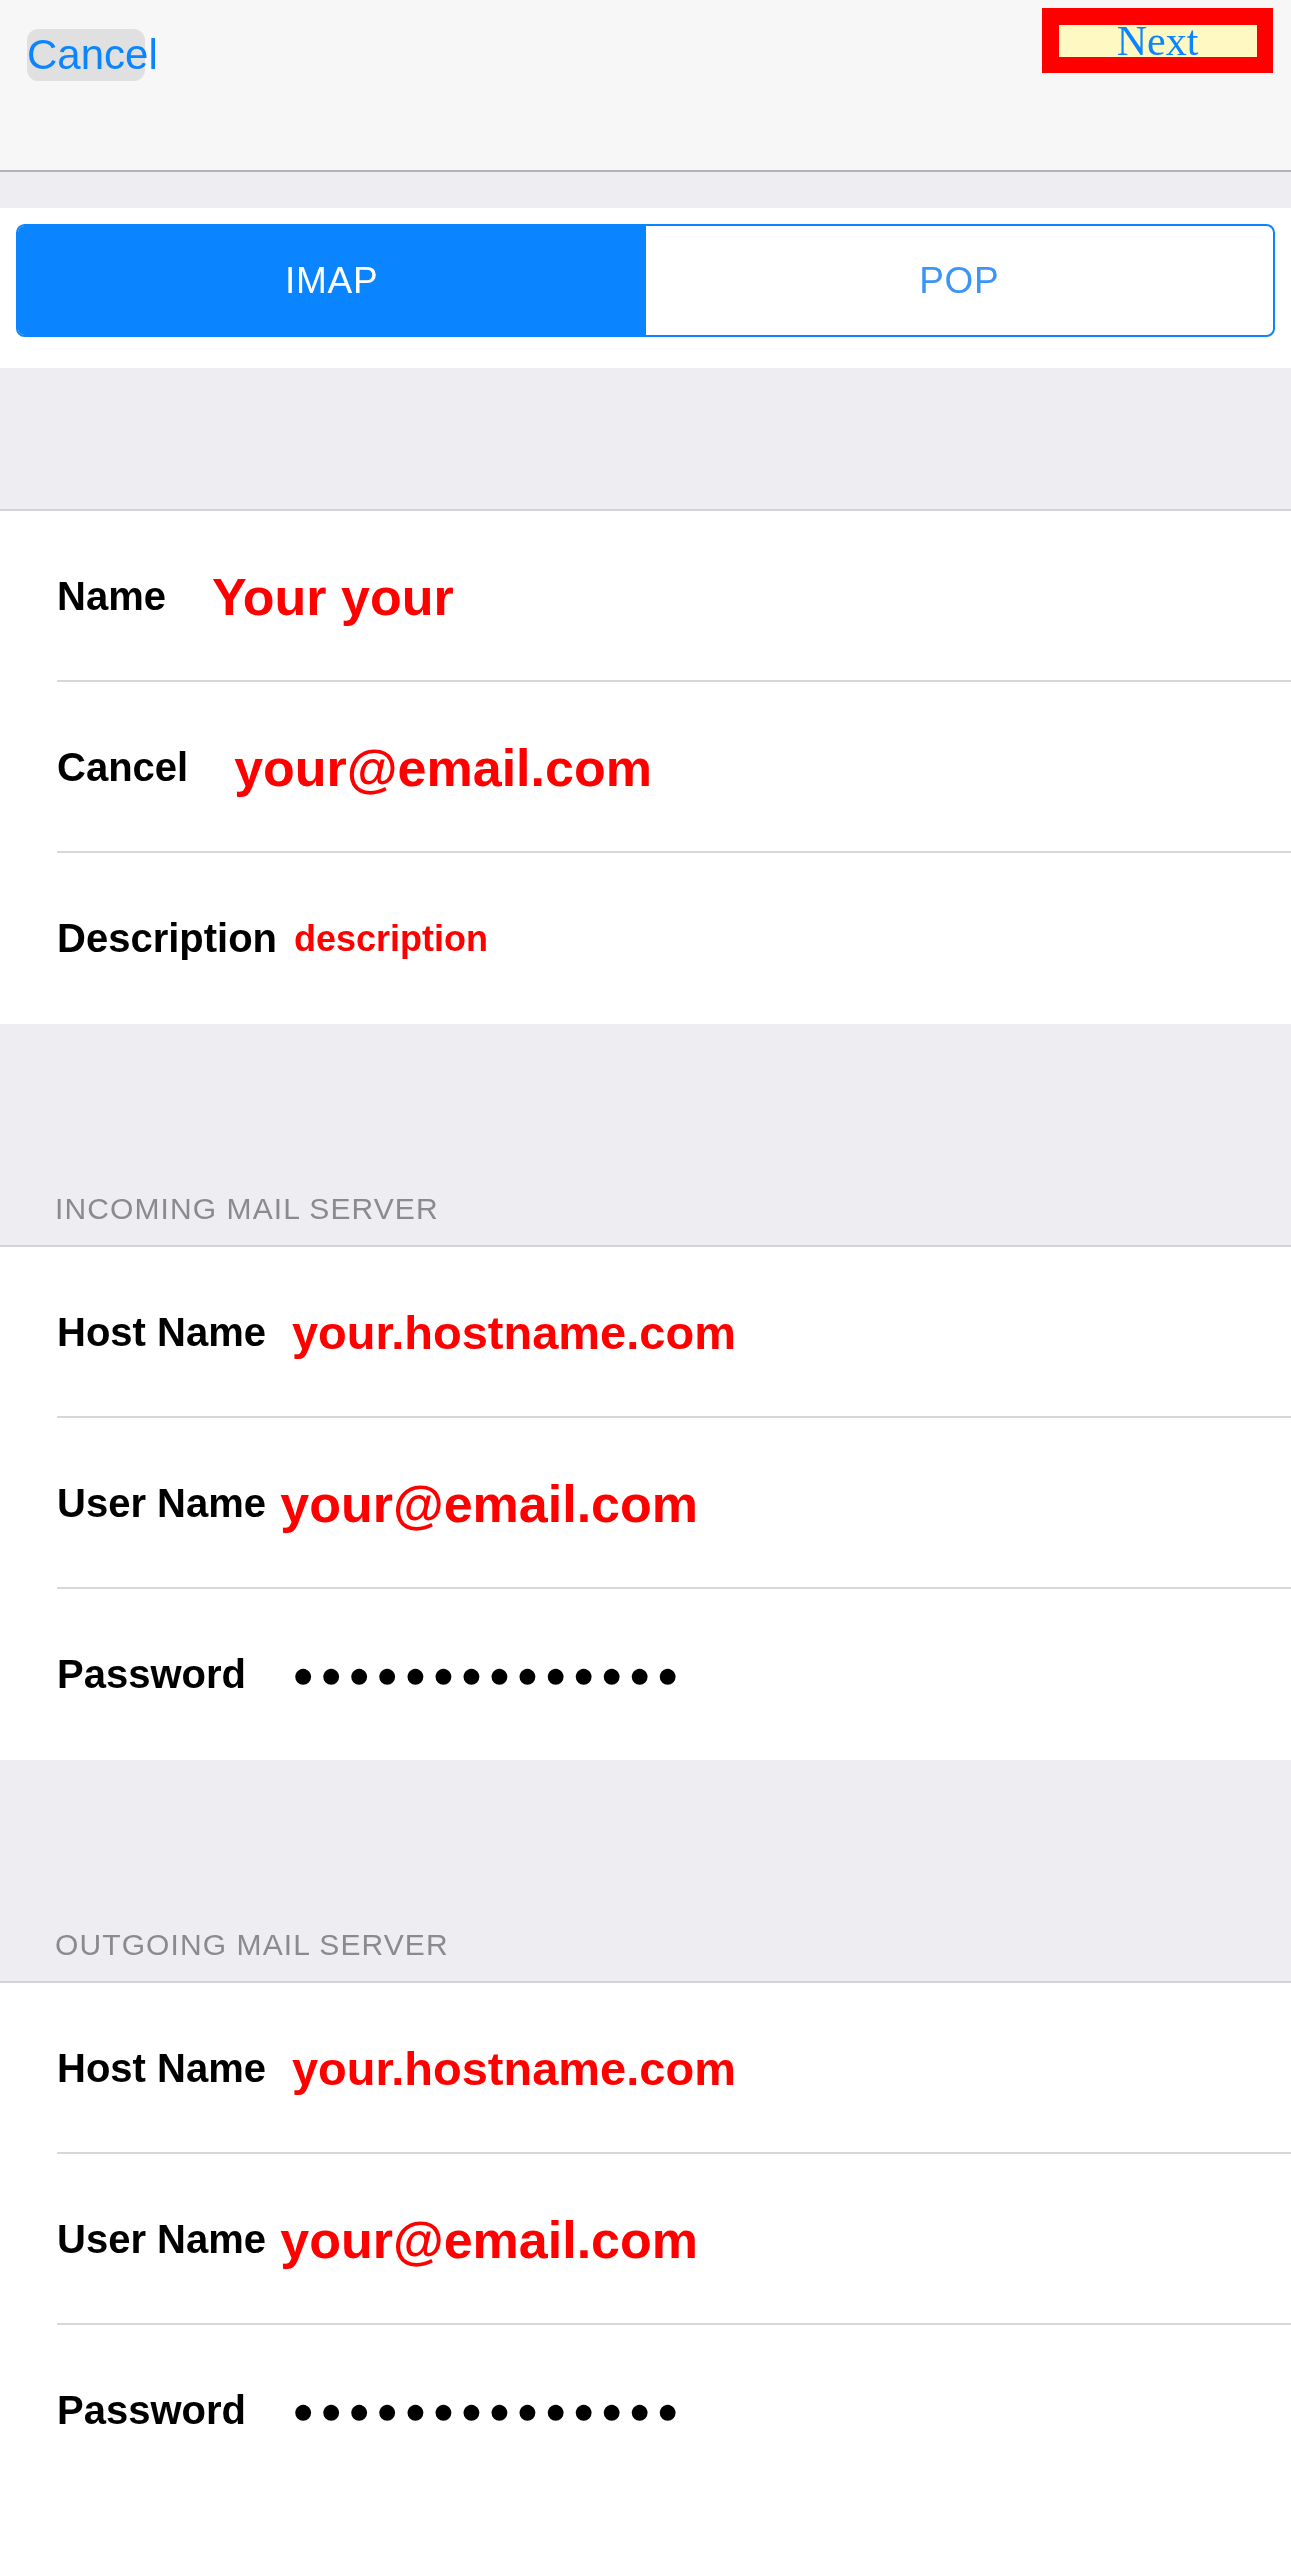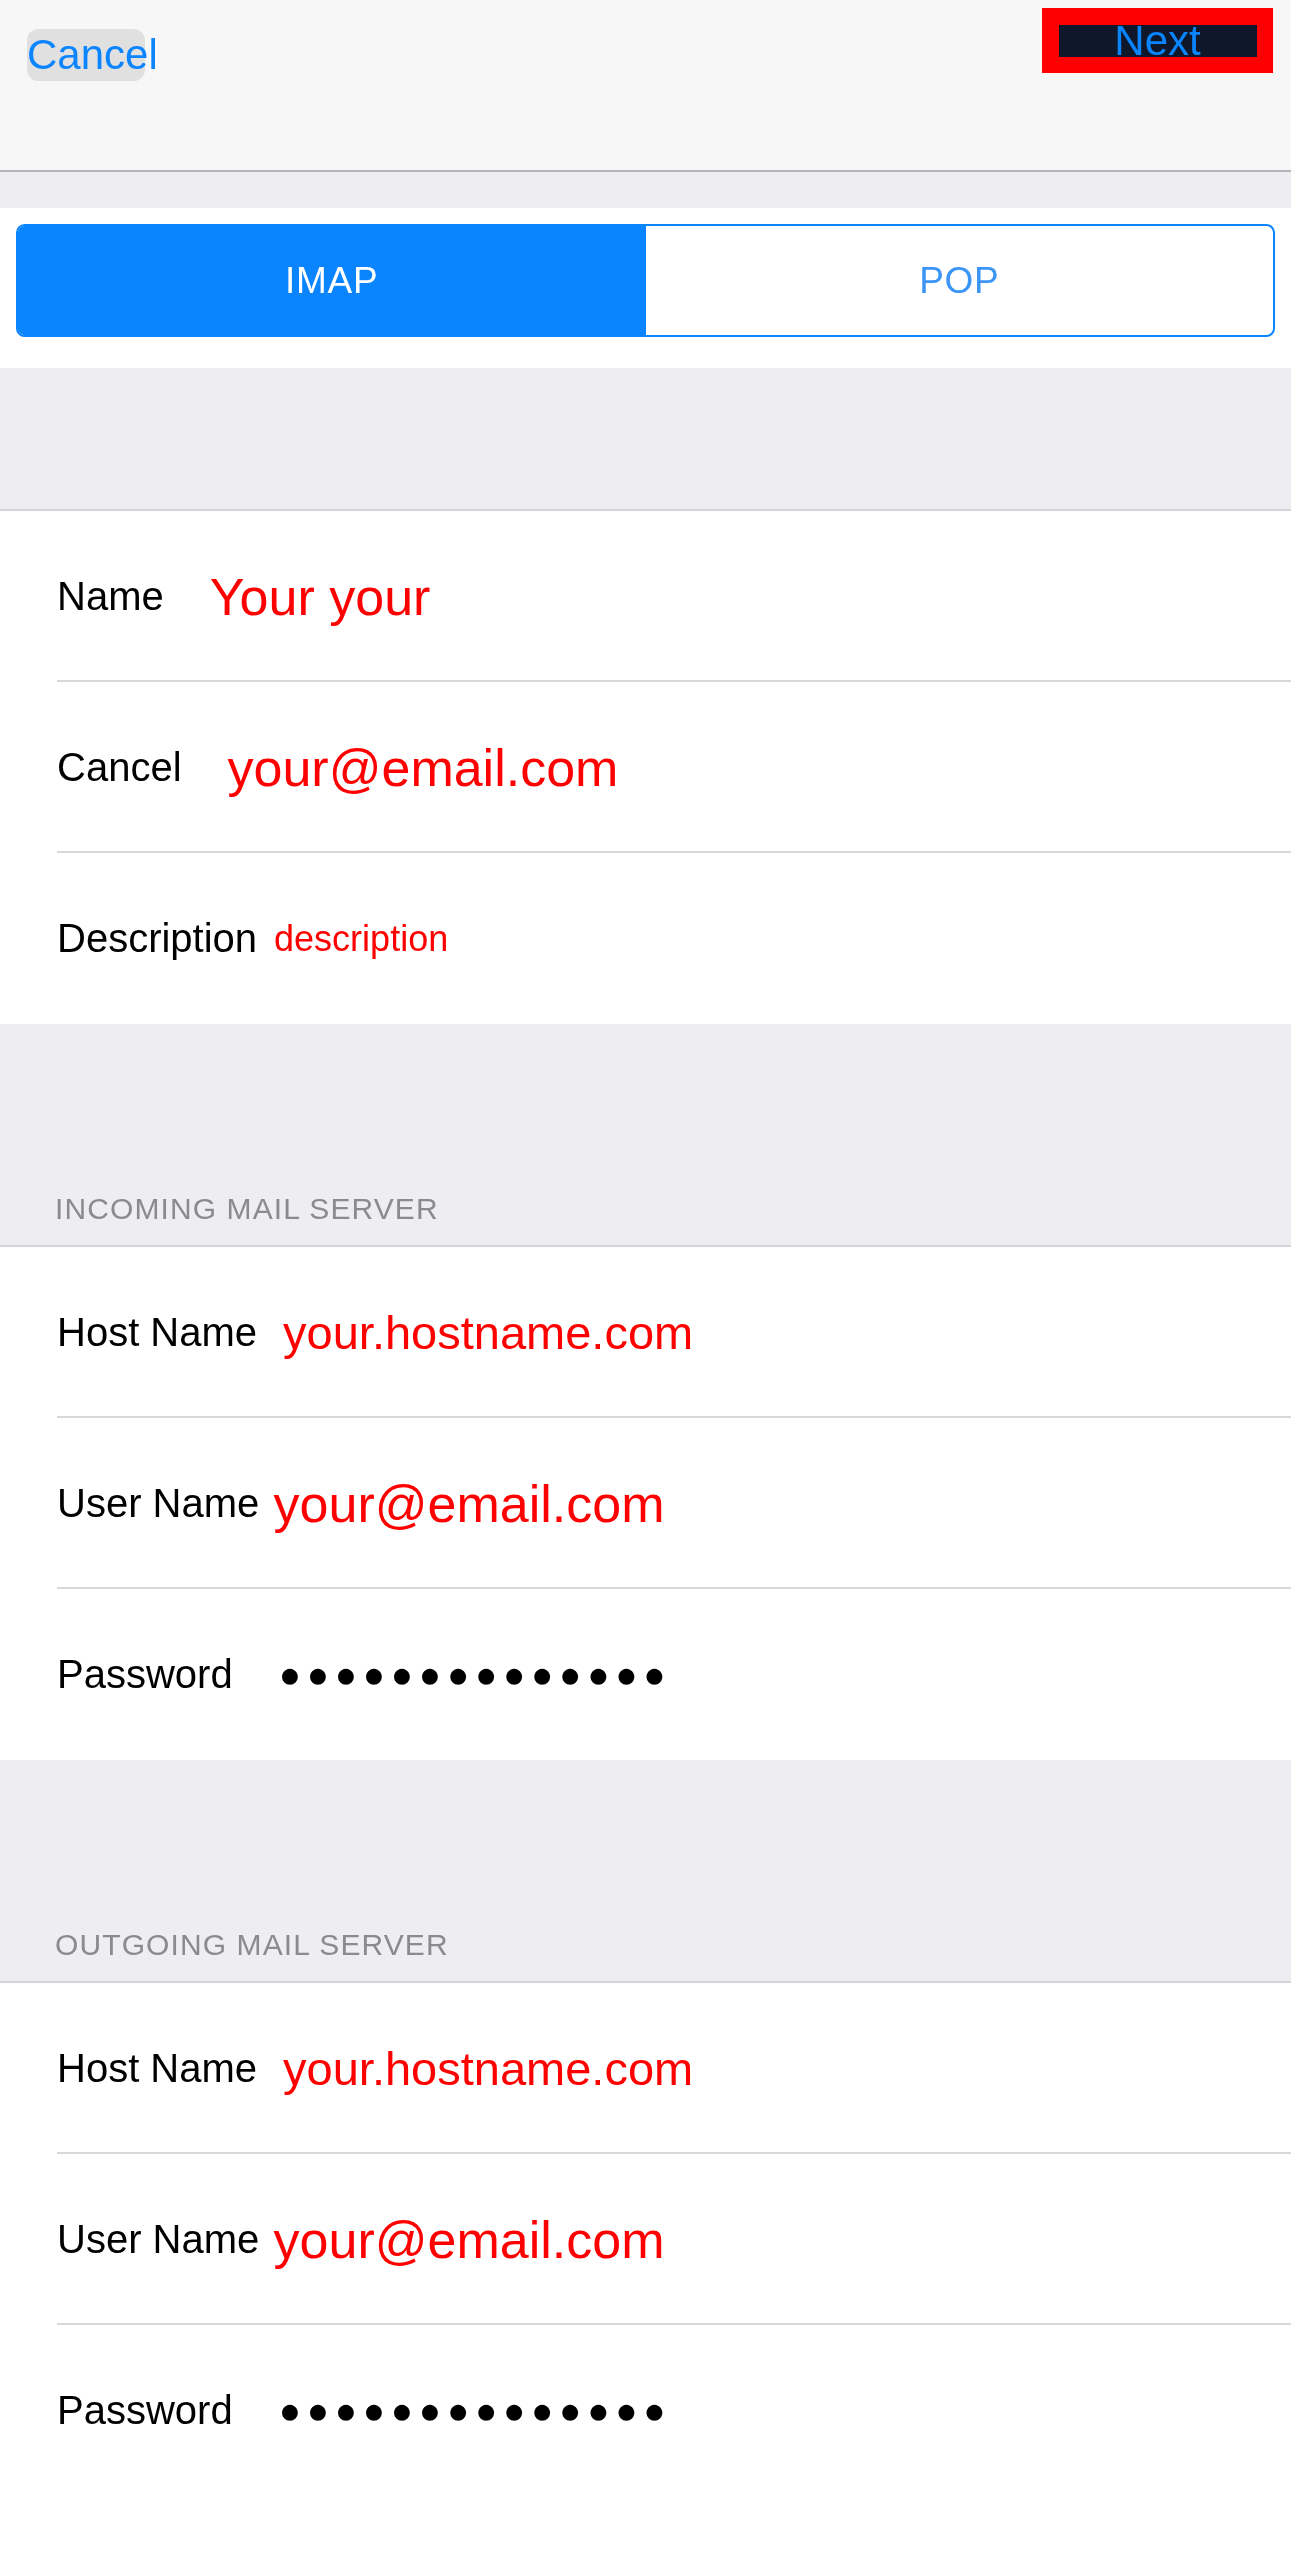--- a/index.html
+++ b/index.html
@@ -64,24 +64,24 @@
     width: 231px;
     height: 65px;
     background: #ff0000;
     box-sizing: border-box;
     padding: 16.5px 16.5px 16.5px 16.5px;
   }
   .nav-next {
     display: block;
     width: 100%;
     height: 100%;
-    background: #0f172a;
+    background: #fef9c3;
     border: none;
     color: #0a84ff;
-    font-family: Liberation Sans, sans-serif;
+    font-family: Liberation Serif, serif;
     font-size: 42px;
     line-height: 32px;
     text-align: center;
     padding: 0;
     cursor: pointer;
     white-space: nowrap;
     overflow: visible;
   }
 
   
@@ -150,20 +150,21 @@
     font-size: 30px;
     color: #8a8a8f;
     letter-spacing: 1.1px;
     text-transform: uppercase;
   }
 
   
   .form-section {
     background: #ffffff;
     width: 100%;
+    font-weight: bold;
   }
   .row {
     position: relative;
     display: flex;
     align-items: center;
     height: 171px;
     background: #ffffff;
     padding-left: 57px;
     box-sizing: border-box;
   }

